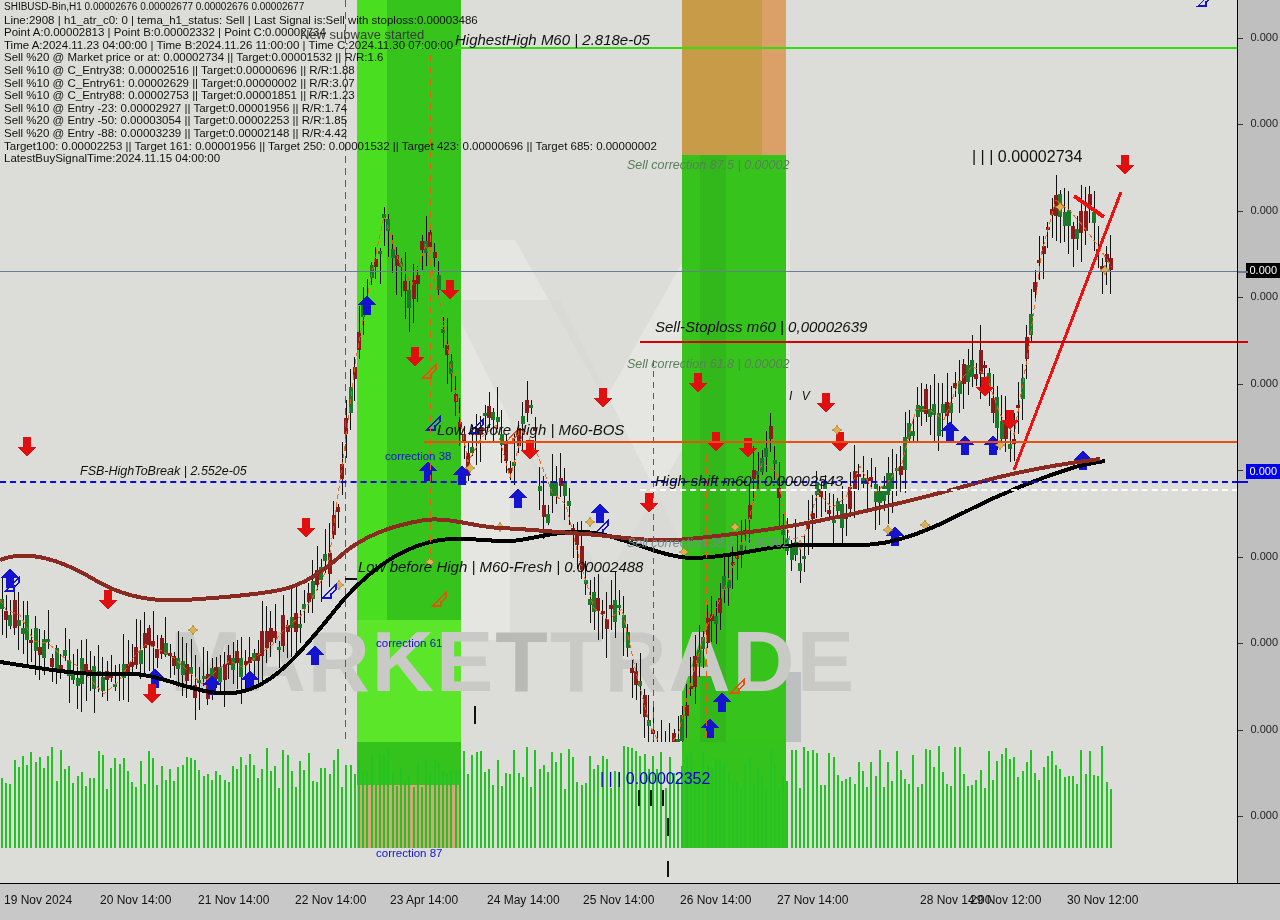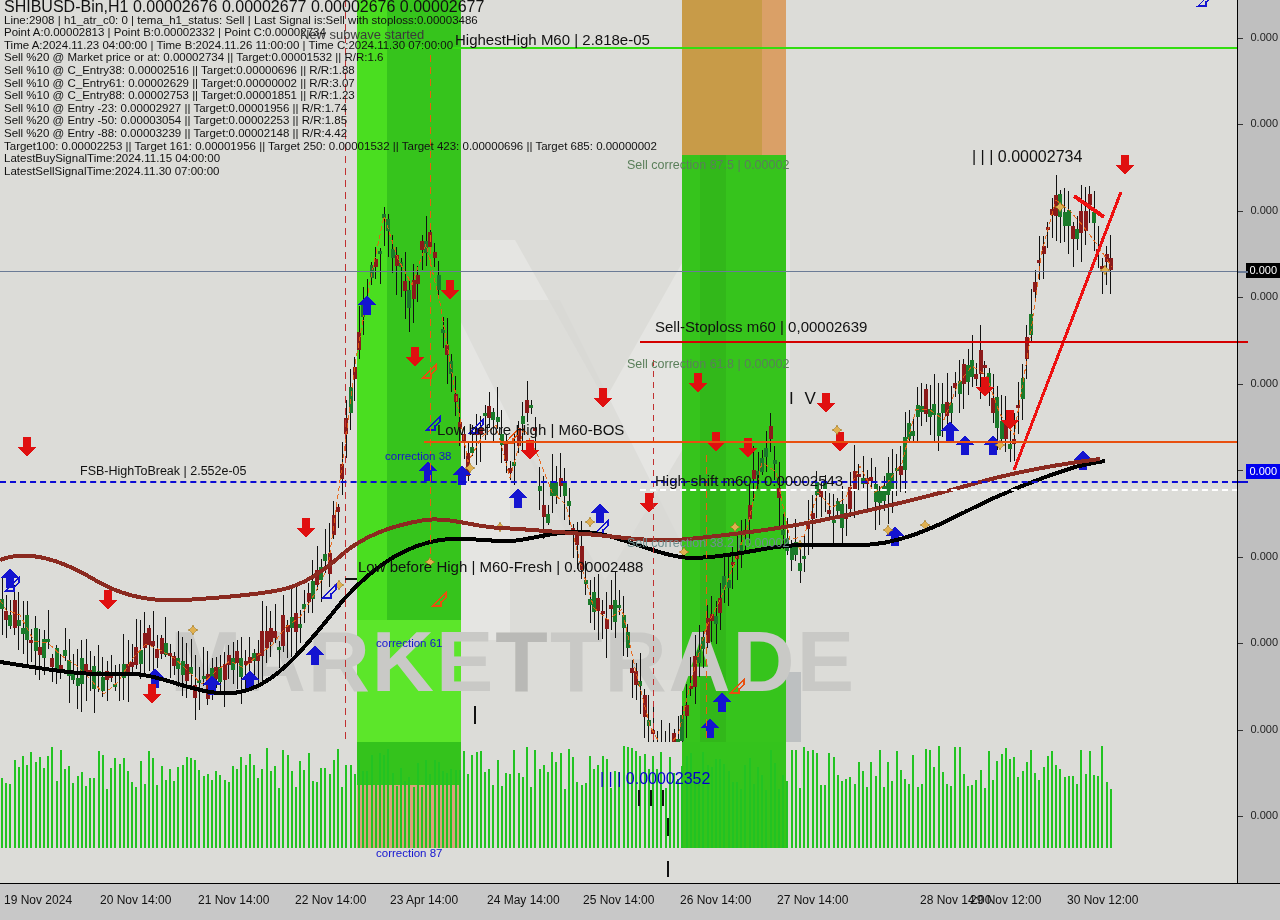--- a/index.html
+++ b/index.html
@@ -26,25 +26,25 @@
   .plabel.dark{background:#000;color:#fff;}
   .plabel.blue{background:#0000ee;color:#fff;}
 
   
   #taxis{position:absolute;left:0;bottom:0;width:1280px;height:36px;background:#c8c8c8;border-top:1px solid #000;}
   #taxis .tl{position:absolute;top:9px;font-size:12px;color:#111;white-space:nowrap;}
 
   
   #hdr{position:absolute;left:4px;top:1px;font-size:11.5px;line-height:12.6px;color:#111;white-space:nowrap;z-index:30;}
   #hdr div{height:12.6px;}
-  #hdr .t1{font-size:16px;}
+  #hdr .t1{font-size:10px;}
 
   
   .hline{position:absolute;left:0;height:0;border-top-width:2px;border-top-style:solid;}
-  .hlabel{position:absolute;font-size:15px;white-space:nowrap;z-index:22;}
+  .hlabel{position:absolute;font-size:15px;white-space:nowrap;z-index:22;font-style:italic;}
   .hlabel.sm{font-size:12.5px;}
   .corr{position:absolute;font-size:11.5px;color:#1414d0;white-space:nowrap;z-index:21;}
 
   
   #sub{position:absolute;left:0;bottom:36px;width:1238px;height:106px;background:#dcdcd8;overflow:hidden;}
 
   .bigval{position:absolute;font-size:16px;color:#0000cd;white-space:nowrap;z-index:23;}
   .bigval.blk{color:#111;}
   .tickmark{position:absolute;background:#111;width:2px;}
 </style>
@@ -701,40 +701,39 @@
     <div class="hlabel sm" style="left:627px;top:158px;color:#5a7f5a;">Sell correction 87.5 | 0.00002</div>
     <div class="hlabel sm" style="left:627px;top:357px;color:#5a7f5a;">Sell correction 61.8 | 0.00002</div>
     <div class="hlabel sm" style="left:627px;top:536px;color:#6f8f8f;">Sell correction 38.2 | 0.00002</div>
 
     <div class="corr" style="left:385px;top:450px;">correction 38</div>
     <div class="corr" style="left:376px;top:637px;">correction 61</div>
     <div class="corr" style="left:376px;top:847px;z-index:40;">correction 87</div>
 
     <div class="bigval blk" style="left:972px;top:148px;">| | | 0.00002734</div>
 
-    <div class="hlabel" style="left:789px;top:389px;font-size:17px;color:#111;letter-spacing:3px;">I V</div>
+    <div class="hlabel" style="left:789px;top:389px;font-size:12px;color:#111;letter-spacing:3px;">I V</div>
 
     <div class="tickmark" style="left:474px;top:706px;height:18px;"></div>
     <div class="tickmark" style="left:667px;top:861px;height:16px;"></div>
 
     <div id="hdr">
       <div class="t1">SHIBUSD-Bin,H1  0.00002676 0.00002677 0.00002676 0.00002677</div>
       <div>Line:2908 | h1_atr_c0: 0 | tema_h1_status: Sell | Last Signal is:Sell with stoploss:0.00003486</div>
       <div>Point A:0.00002813 | Point B:0.00002332 | Point C:0.00002734</div>
       <div>Time A:2024.11.23 04:00:00 | Time B:2024.11.26 11:00:00 | Time C:2024.11.30 07:00:00</div>
       <div>Sell %20 @ Market price or at: 0.00002734 || Target:0.00001532 || R/R:1.6</div>
       <div>Sell %10 @ C_Entry38: 0.00002516  ||  Target:0.00000696  ||  R/R:1.88</div>
       <div>Sell %10 @ C_Entry61: 0.00002629  ||  Target:0.00000002  ||  R/R:3.07</div>
       <div>Sell %10 @ C_Entry88: 0.00002753  ||  Target:0.00001851  ||  R/R:1.23</div>
       <div>Sell %10 @ Entry -23: 0.00002927  ||  Target:0.00001956  ||  R/R:1.74</div>
       <div>Sell %20 @ Entry -50: 0.00003054  ||  Target:0.00002253  ||  R/R:1.85</div>
       <div>Sell %20 @ Entry -88: 0.00003239  ||  Target:0.00002148  ||  R/R:4.42</div>
       <div>Target100: 0.00002253 || Target 161: 0.00001956 || Target 250: 0.00001532 || Target 423: 0.00000696 || Target 685: 0.00000002</div>
       <div>LatestBuySignalTime:2024.11.15 04:00:00</div>
-      <div>LatestSellSignalTime:2024.11.30 07:00:00</div>
     </div>
     <div style="position:absolute;left:300px;top:27px;font-size:13px;color:#3a3a3a;z-index:31;white-space:nowrap;">New subwave started</div>
 
     <div id="sub">
       <div class="band" style="left:357px;width:104px;top:0;height:43px;background:#34c31c;"></div>
       <div class="band" style="left:357px;width:104px;top:43px;height:63px;background:#d79a6a;opacity:.85;"></div>
       <div class="band" style="left:682px;width:104px;top:0;height:106px;background:#34c31c;"></div>
       <svg id="subbars" width="1238" height="106" style="position:absolute;left:0;top:0;" shape-rendering="crispEdges">
           <rect x="1" y="36.00604867935181" width="2" height="69.9939513206482" fill="#22c322"></rect>
           <rect x="5.2" y="41.336156368255615" width="2" height="64.66384363174438" fill="#22c322"></rect>

